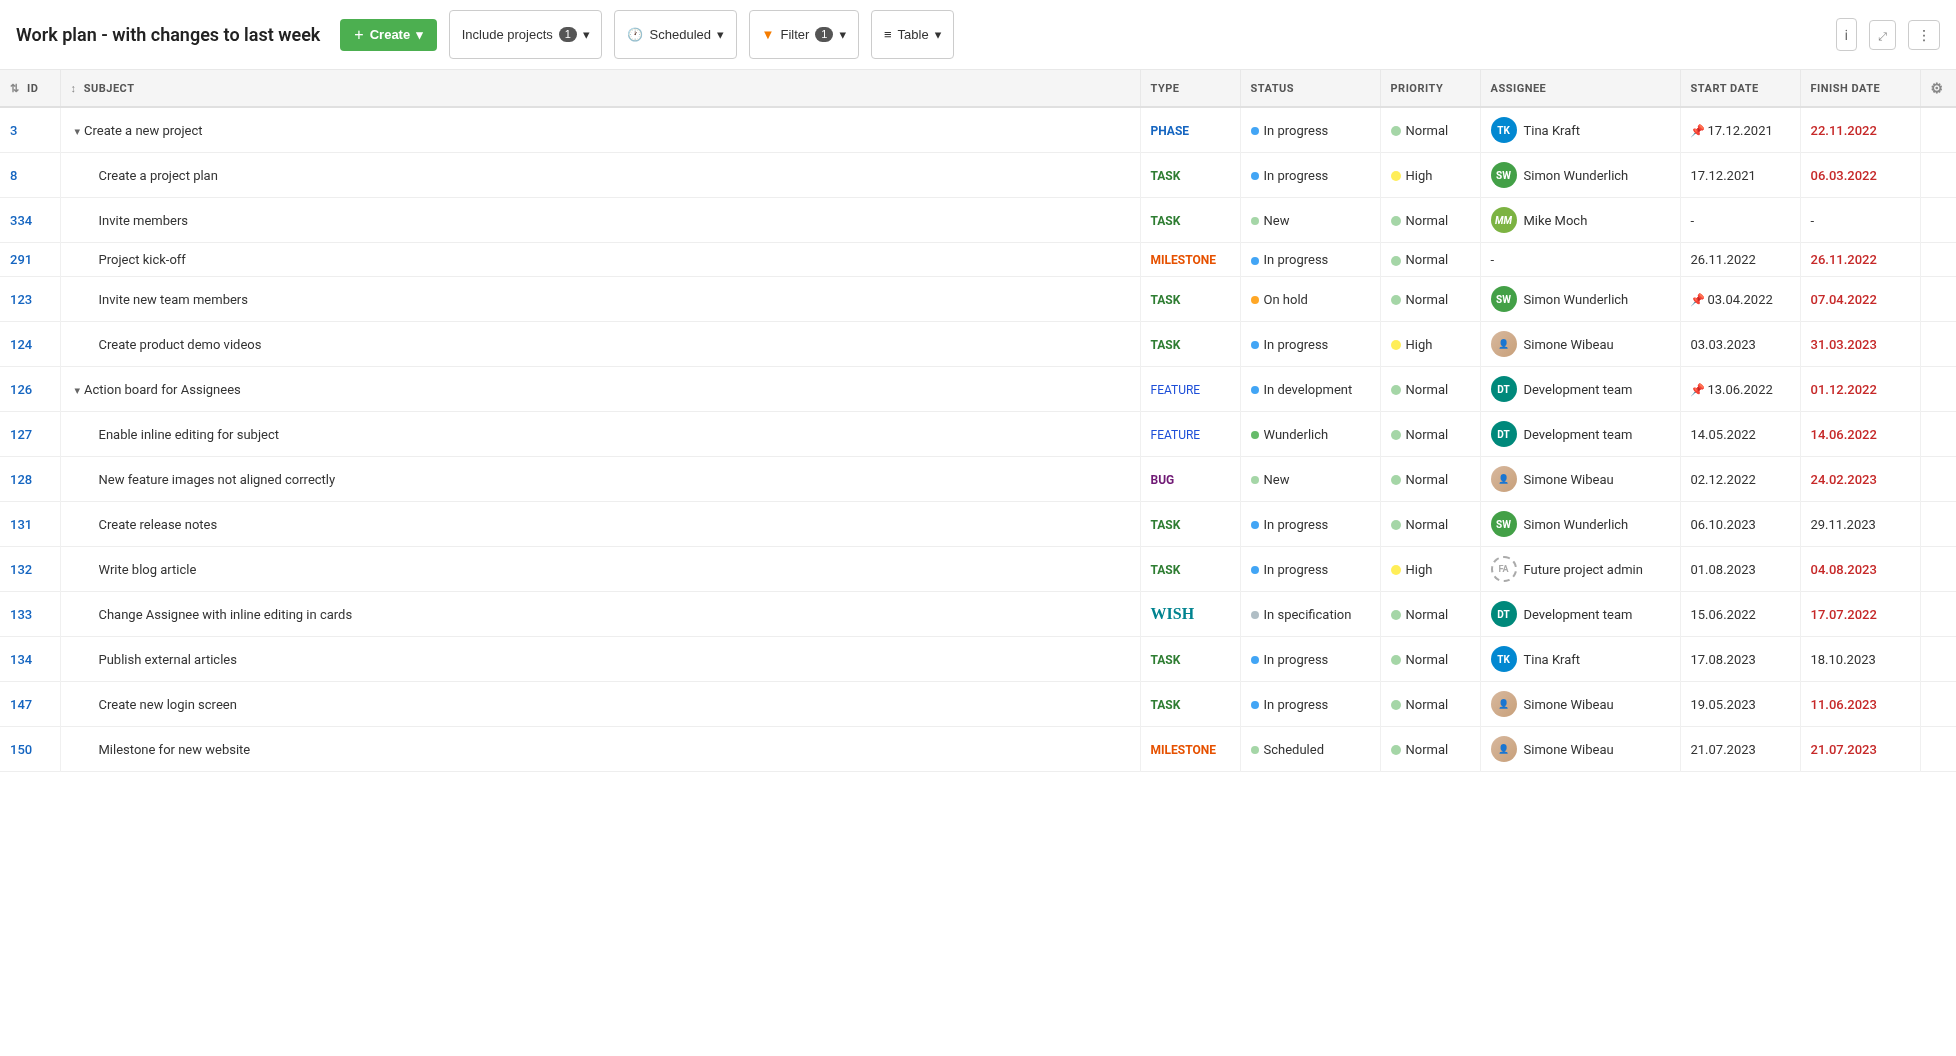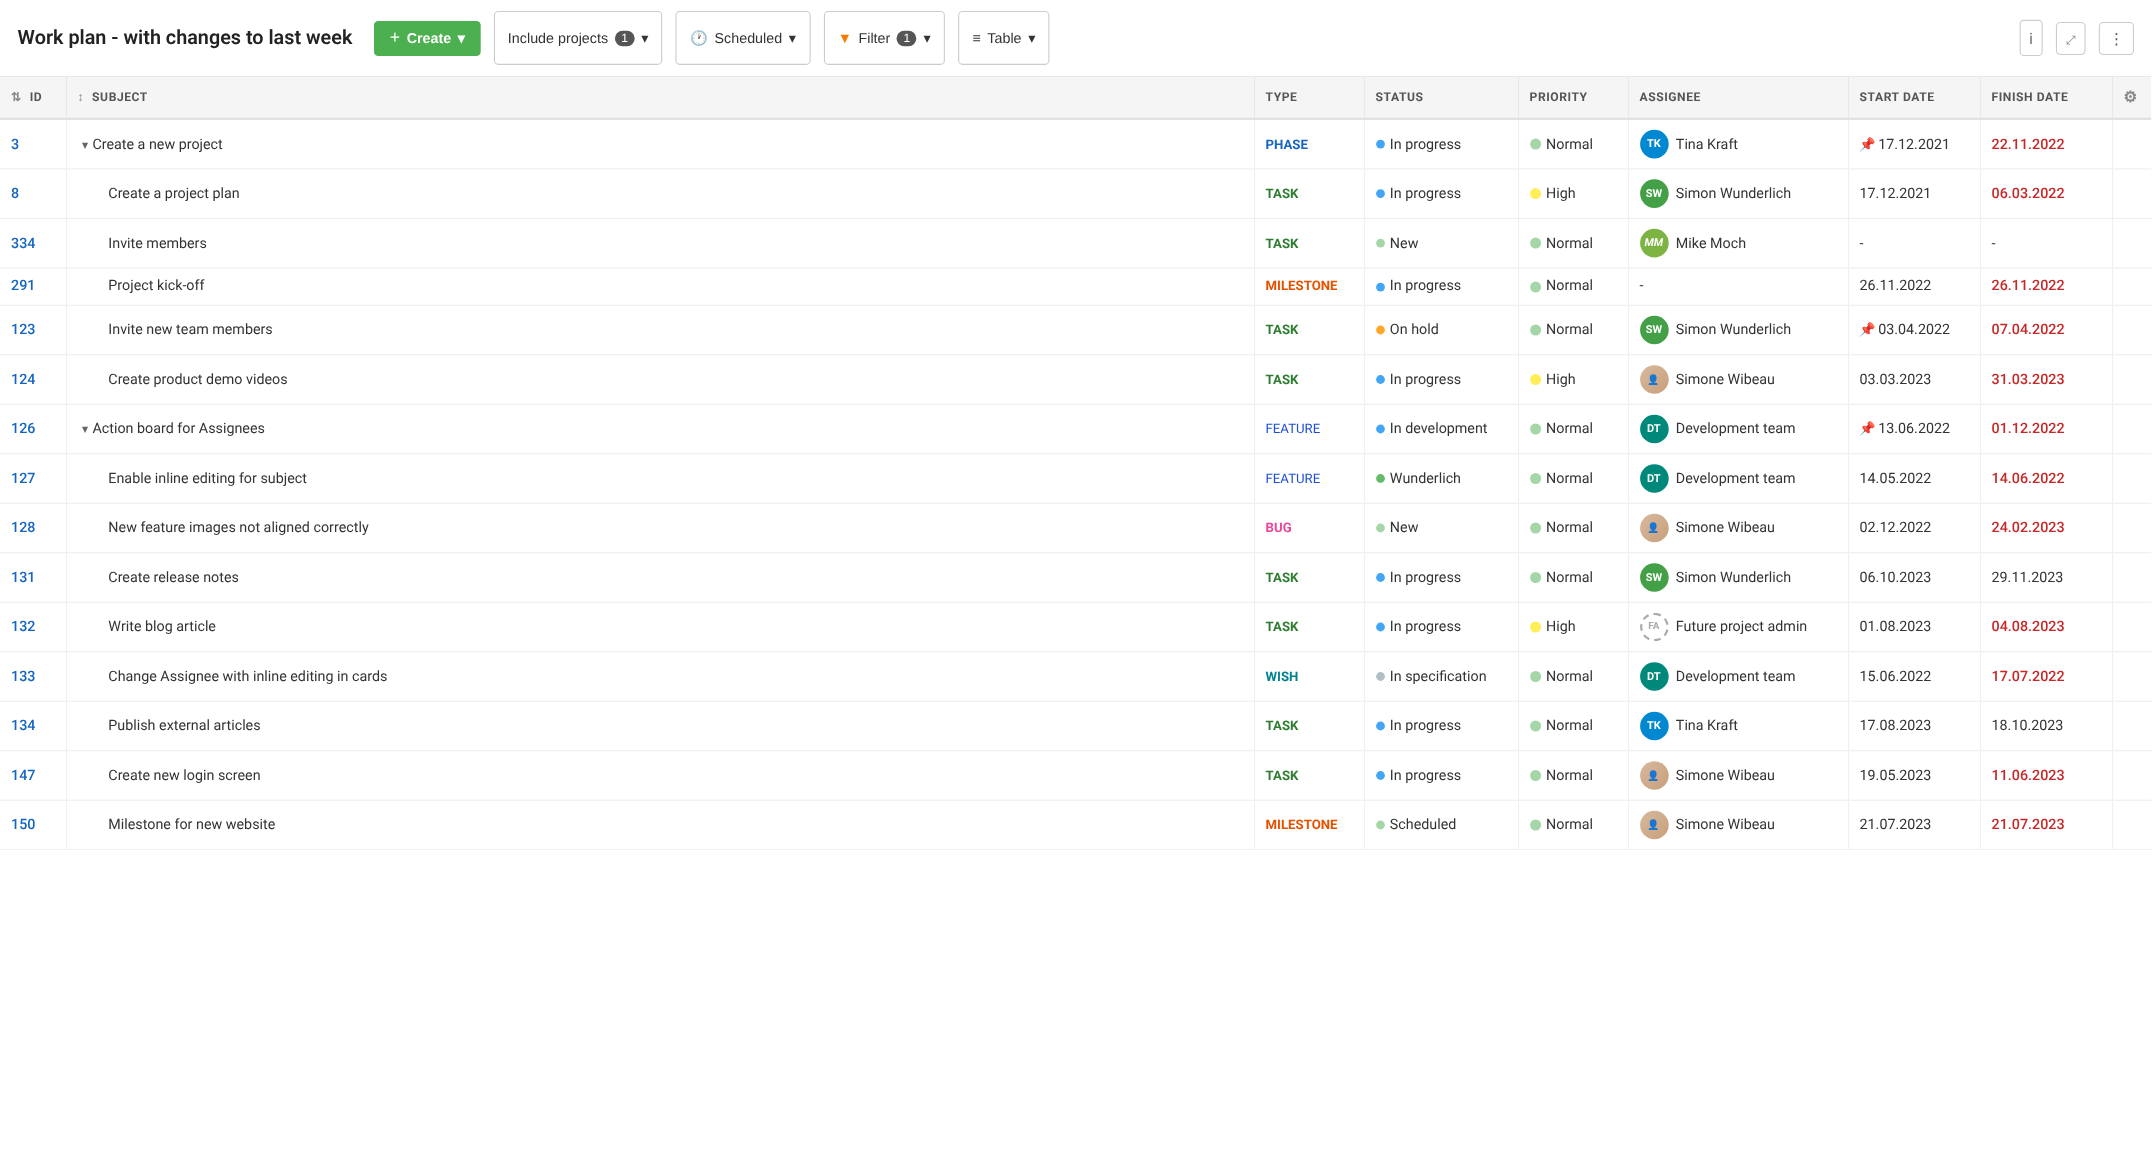--- a/index.html
+++ b/index.html
@@ -37,21 +37,20 @@
     .btn-create .plus { font-size: 16px; font-weight: 400; }
 
     .toolbar-btn {
       background: #fff;
       border: 1px solid #ccc;
       border-radius: 4px;
       padding: 16px 12px;
       font-size: 13px;
       cursor: pointer;
       display: flex;
-      align-items: center;
       gap: 6px;
       color: #333;
     }
     .toolbar-btn .badge {
       background: #555;
       color: #fff;
       border-radius: 10px;
       padding: 1px 6px;
       font-size: 11px;
     }
@@ -125,22 +124,22 @@
       font-weight: 500;
     }
 
     .subject-indent { padding-left: 20px; }
     .chevron { color: #666; margin-right: 4px; font-size: 11px; }
 
     .type-phase { color: #1565c0; font-weight: 700; font-size: 12px; }
     .type-task { color: #2e7d32; font-weight: 700; font-size: 12px; }
     .type-milestone { color: #e65100; font-weight: 700; font-size: 12px; }
     .type-feature { color: #1d4ed8; font-weight: 400; font-size: 12px; }
-    .type-bug { color: #ec4899; font-weight: 700; font-size: 12px; }
-    .type-wish { color: #00838f; font-weight: 700; font-size: 12px; }
+    .type-bug { color: #701a75; font-weight: 700; font-size: 12px; }
+    .type-wish { color: #00838f; font-weight: 700; font-size: 16px; font-family: Liberation Serif, serif; }
 
     .status-dot {
       display: inline-block;
       width: 8px;
       height: 8px;
       border-radius: 50%;
       margin-right: 5px;
       vertical-align: middle;
     }
 

